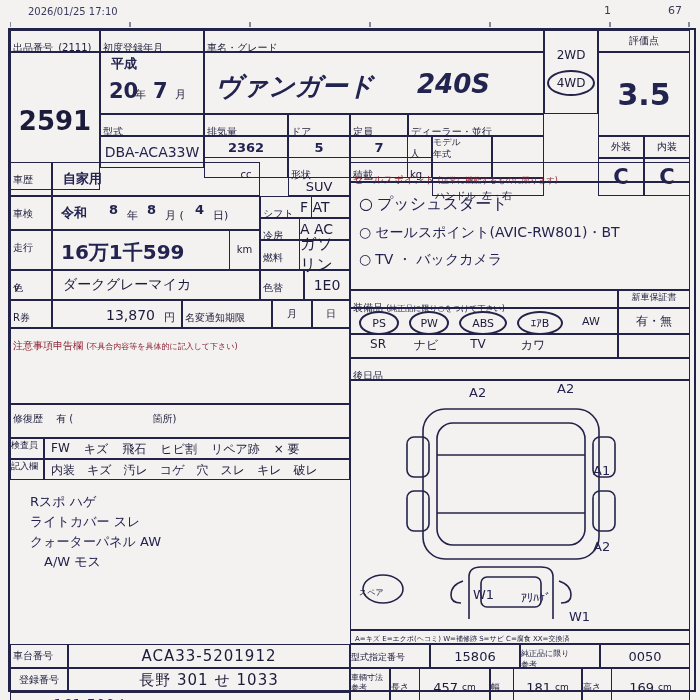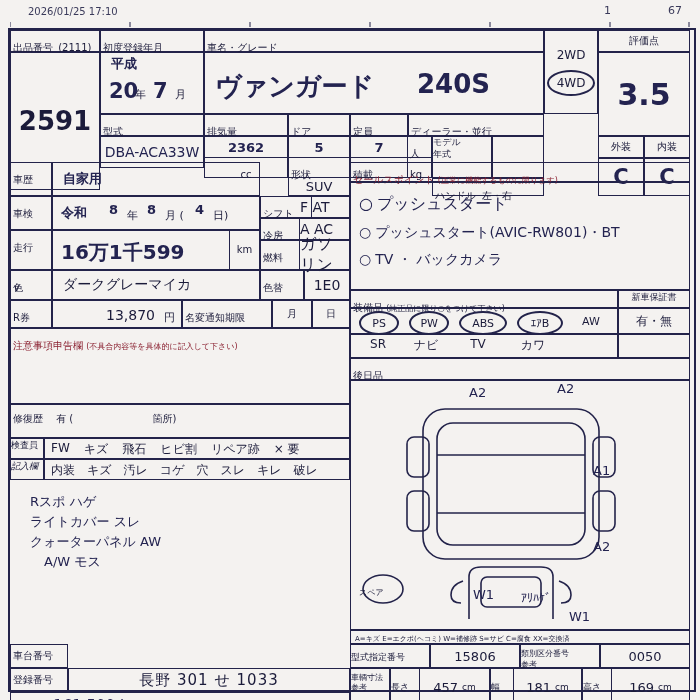--- a/index.html
+++ b/index.html
@@ -79,21 +79,21 @@
         <span style="position:absolute;left:34px;top:34px;font-size:11px;">年</span>
         <span class="big hand" style="position:absolute;left:52px;top:26px;">7</span>
         <span style="position:absolute;left:74px;top:34px;font-size:11px;">月</span>
       </div>
     </div>
 
     <div class="cell" style="left:194px;top:0;width:340px;height:22px;">
       <div class="lbl">車名・グレード</div>
     </div>
     <div class="cell" style="left:194px;top:22px;width:340px;height:62px;">
-      <div style="position:relative;width:100%;height:100%;">
+      <div style="position:relative;width:100%;height:100%;font-style:italic;">
         <span class="huge hand" style="position:absolute;left:10px;top:16px;">ヴァンガード</span>
         <span class="huge hand" style="position:absolute;left:212px;top:16px;">240S</span>
       </div>
     </div>
 
     <div class="cell col" style="left:534px;top:0;width:54px;height:84px;">
       <div style="font-size:12px;margin-bottom:8px;">2WD</div>
       <div class="oval" style="width:44px;height:22px;font-size:12px;">4WD</div>
     </div>
 
@@ -274,21 +274,21 @@
       <div class="lbl" style="padding-top:8px;">
         <span>修復歴</span>
         <span style="margin-left:10px;">有 (</span>
         <span style="margin-left:76px;">箇所)</span>
       </div>
     </div>
 
     <div class="cell" style="left:0;top:408px;width:34px;height:21px;">
       <div class="smalllbl">検査員</div>
     </div>
-    <div class="cell" style="left:0;top:429px;width:34px;height:21px;font-style:italic;">
+    <div class="cell" style="left:0;top:429px;width:34px;height:21px;">
       <div class="smalllbl">記入欄</div>
     </div>
     <div class="cell" style="left:34px;top:408px;width:306px;height:21px;">
       <div style="display:flex;gap:14px;font-size:12px;padding:2px 6px;">
         <span>FW</span>
         <span>キズ</span>
         <span>飛石</span>
         <span>ヒビ割</span>
         <span>リペア跡</span>
         <span>× 要</span>
@@ -319,21 +319,21 @@
         <span>セールスポイント</span>
         <span class="tiny">(正常に機能するものに限ります)</span>
       </div>
     </div>
     <div class="cell" style="left:340px;top:152px;width:340px;height:108px;">
       <div style="padding:6px 8px;">
         <div class="hand" style="font-size:16px;line-height:1.9;">
           <span style="margin-right:4px;">○</span><span>プッシュスタート</span>
         </div>
         <div class="hand" style="font-size:14px;line-height:1.9;">
-          <span style="margin-right:4px;">○</span><span>プッシュスタート(AVIC-RW801)・BT</span>
+          <span style="margin-right:4px;">○</span><span>セールスポイント(AVIC-RW801)・BT</span>
         </div>
         <div class="hand" style="font-size:14px;line-height:1.9;">
           <span style="margin-right:4px;">○</span><span>TV ・ バックカメラ</span>
         </div>
       </div>
     </div>
 
     <div class="cell" style="left:340px;top:260px;width:268px;height:18px;">
       <div class="lbl">
         <span>装備品</span>
@@ -402,39 +402,42 @@
       <div class="hand" style="position:absolute;left:170px;top:210px;font-size:12px;">ｱﾘﾊｹﾞ</div>
       <div class="hand" style="position:absolute;left:218px;top:228px;font-size:13px;">W1</div>
     </div>
     <div class="cell" style="left:340px;top:600px;width:340px;height:14px;">
       <div style="font-size:7px;padding:3px 4px;">A=キズ  E=エクボ(ヘコミ)  W=補修跡  S=サビ  C=腐食  XX=交換済</div>
     </div>
 
     <div class="cell" style="left:0;top:614px;width:58px;height:24px;">
       <div class="lbl" style="padding-top:5px;">車台番号</div>
     </div>
+    <div class="cell ctr" style="left:58px;top:614px;width:282px;height:24px;">
+      <span style="font-size:15px;letter-spacing:1px;">ACA33-5201912</span>
+    </div>
     <div class="cell" style="left:0;top:638px;width:58px;height:24px;">
-      <div class="lbl" style="padding-top:5px;">登録番号</div>
+      <div class="lbl" style="padding-top:5px;text-align:center;">登録番号</div>
     </div>
     <div class="cell ctr" style="left:58px;top:638px;width:282px;height:24px;">
       <span style="font-size:15px;letter-spacing:1px;">長野 301 せ 1033</span>
     </div>
     <div class="cell" style="left:0;top:662px;width:340px;height:36px;">
       <div class="hand" style="font-size:15px;padding:4px 24px;">① 161,599 km</div>
     </div>
 
     <div class="cell" style="left:340px;top:614px;width:80px;height:24px;">
       <div class="smalllbl" style="padding-top:6px;">型式指定番号</div>
     </div>
     <div class="cell ctr" style="left:420px;top:614px;width:90px;height:24px;">
       <span style="font-size:13px;">15806</span>
     </div>
     <div class="cell" style="left:510px;top:614px;width:80px;height:24px;">
       <div class="tiny" style="padding-top:3px;">
-        <div>類別区分番号</div>
+        <div>純正品に限り</div>
         <div>参考</div>
       </div>
     </div>
     <div class="cell ctr" style="left:590px;top:614px;width:90px;height:24px;">
       <span style="font-size:13px;">0050</span>
     </div>
 
     <div class="cell" style="left:340px;top:638px;width:40px;height:38px;">
       <div class="tiny" style="line-height:1.3;padding-top:4px;">
         <div>車輌寸法</div>

